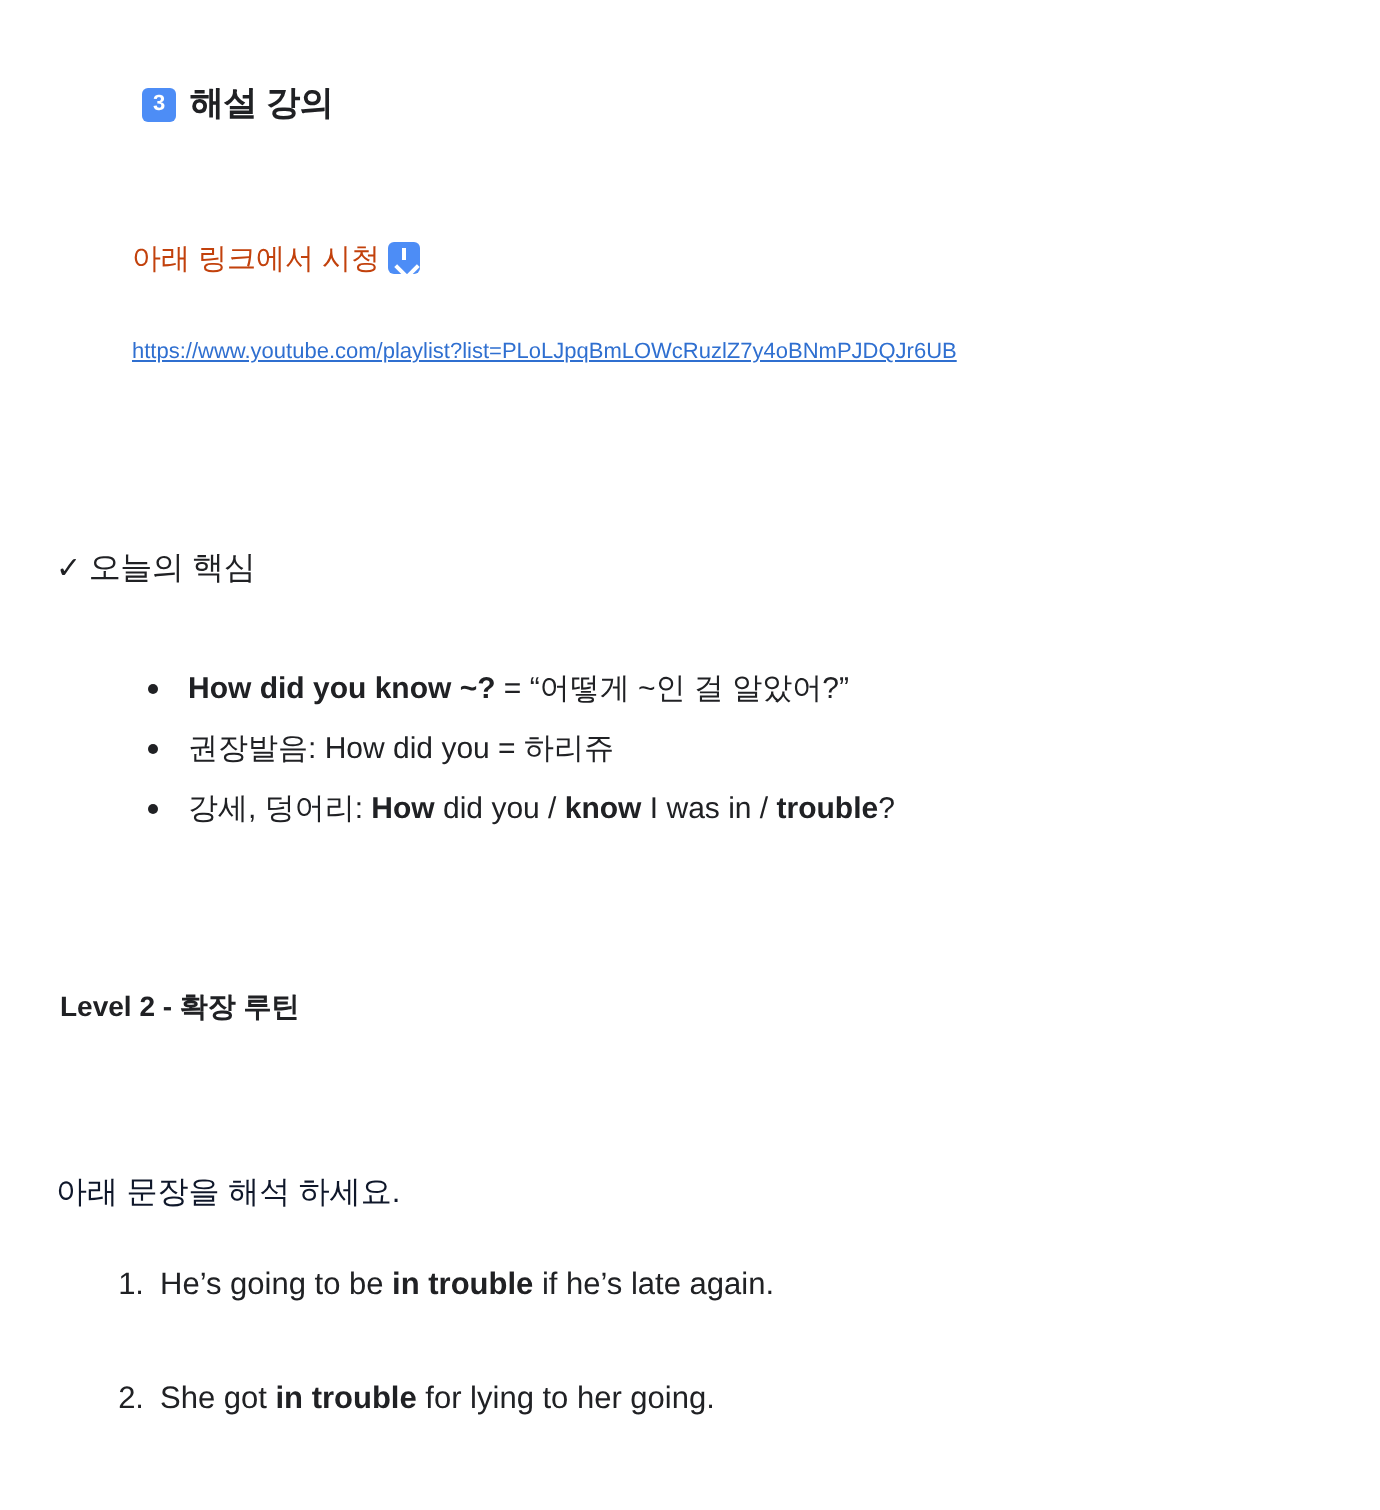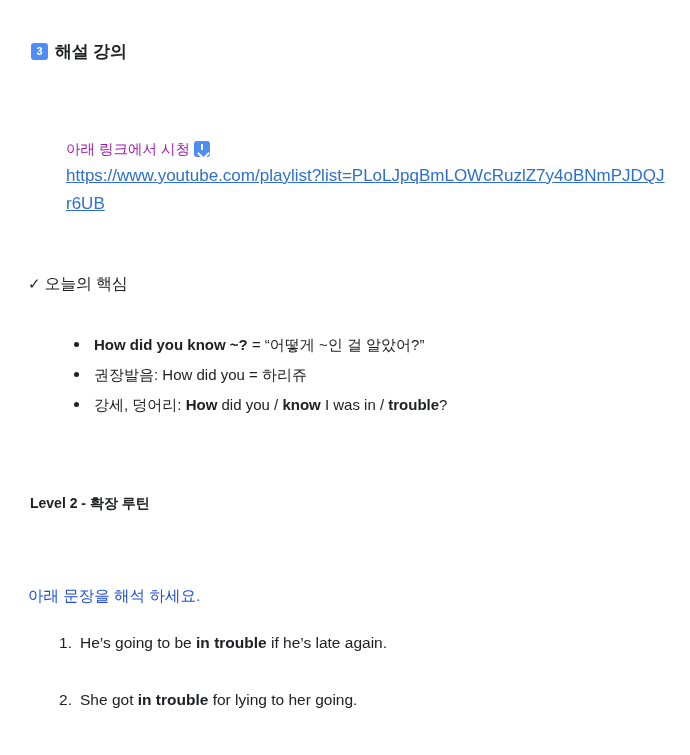--- a/index.html
+++ b/index.html
@@ -49,32 +49,32 @@
     line-height: 16px;
     font-size: 10px;
   }
 
   
   .sec-head {
     position: absolute;
     font-size: 17px;
     font-weight: bold;
     letter-spacing: -0.2px;
+    margin-left: 40px;
   }
 
   .h-3 { left: 31px; top: 40px; }
   .h-4 { left: 31px; top: 543px; font-size: 16px; }
 
   .watch-line {
     position: absolute;
     left: 66px;
     top: 120px;
     font-size: 14.5px;
-    color: #a21caf;
-    margin-top: 20px;
+    color: #c2410c;
   }
   .dl-icon {
     display: inline-block;
     width: 16px;
     height: 16px;
     background: #4d8df6;
     border-radius: 3px;
     vertical-align: -3px;
     margin-left: 4px;
     position: relative;
@@ -98,21 +98,21 @@
     border-left: 2px solid #fff;
     border-bottom: 2px solid #fff;
     transform: rotate(-45deg);
   }
 
   .link {
     position: absolute;
     left: 66px;
     top: 162px;
     width: 600px;
-    font-size: 17px;
+    font-size: 11px;
     line-height: 28px;
     color: #2f6fd0;
     text-decoration: underline;
     word-break: break-all;
     cursor: pointer;
   }
 
   .core-head {
     position: absolute;
     left: 28px;
@@ -159,21 +159,21 @@
     top: 495px;
     font-size: 14px;
     font-weight: bold;
   }
 
   .instr {
     position: absolute;
     left: 28px;
     top: 586px;
     font-size: 15.5px;
-    color: #1d4ed8;
+    color: #0f172a;
   }
 
   .olist {
     position: absolute;
     left: 52px;
     top: 632px;
     width: 620px;
     margin: 0;
     padding: 0;
     list-style: none;

